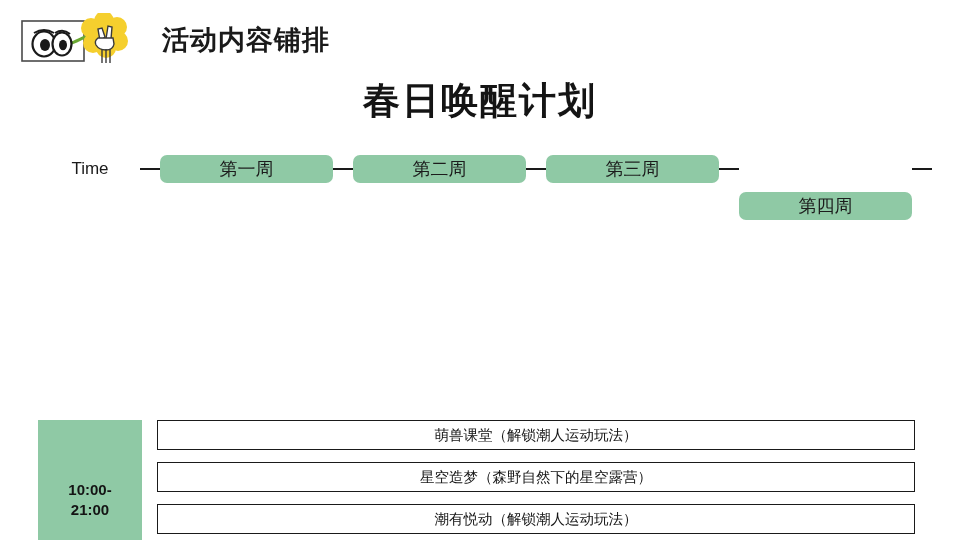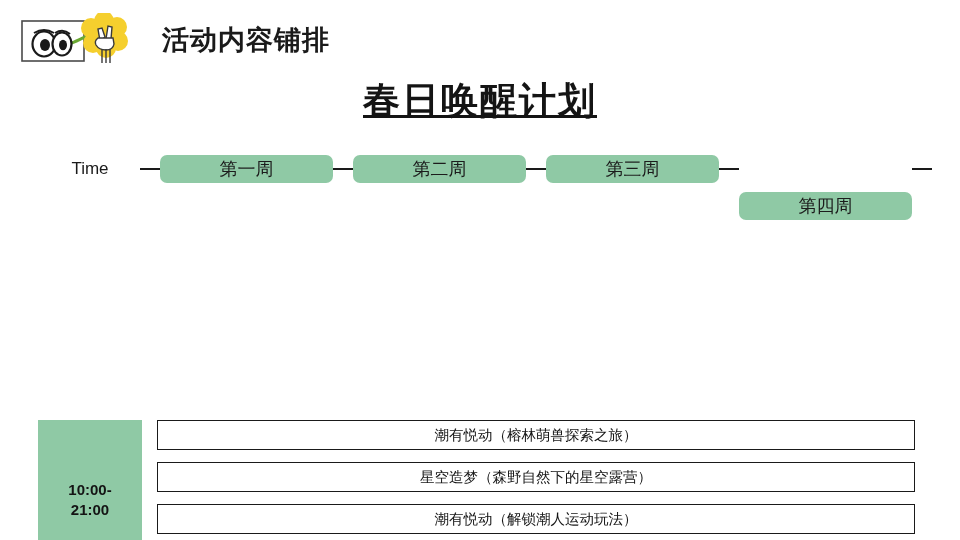--- a/index.html
+++ b/index.html
@@ -44,21 +44,20 @@
   .main-title {
     position: absolute;
     left: 0;
     top: 76px;
     width: 960px;
     text-align: center;
     font-size: 37px;
     font-weight: 700;
     letter-spacing: 2px;
     color: #141414;
-    text-decoration: underline;
   }
 
   
   .timeline {
     position: absolute;
     left: 0;
     top: 155px;
     width: 960px;
     height: 28px;
   }
@@ -207,21 +206,21 @@
       <div class="week-box" style="left: 599px; width: 173px; margin-top: 37px;">第四周</div>
       <div class="tl-connector" style="left: 772px; width: 20px;"></div>
     </div>
 </div>
 
 <div class="section" style="top:210px;height:160px;">
   <div class="time-block" style="top:210px;height:160px;">10:00-
 21:00</div>
   <div class="rows" style="top:210px;">
     <div class="row">
-      <div class="cell full">潮有悦动（榕林萌兽探索之旅）</div>
+      <div class="cell full">萌兽课堂（解锁潮人运动玩法）</div>
     </div>
     <div class="spacer-12"></div>
     <div class="row">
       <div class="cell full">星空造梦（森野自然下的星空露营）</div>
     </div>
     <div class="spacer-12"></div>
     <div class="row">
       <div class="cell full">潮有悦动（解锁潮人运动玩法）</div>
     </div>
     <div class="spacer-12"></div>

